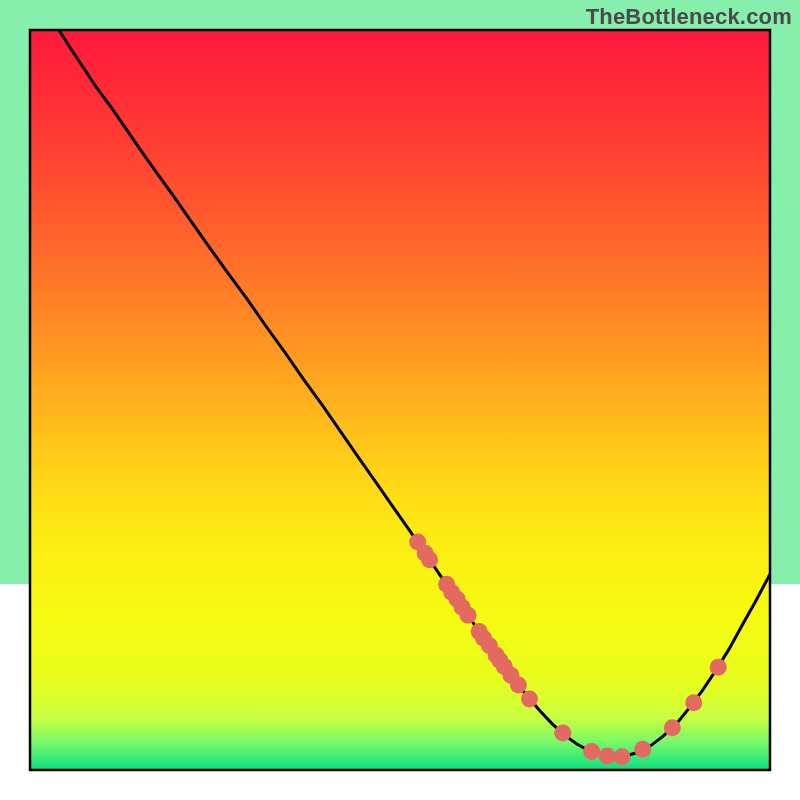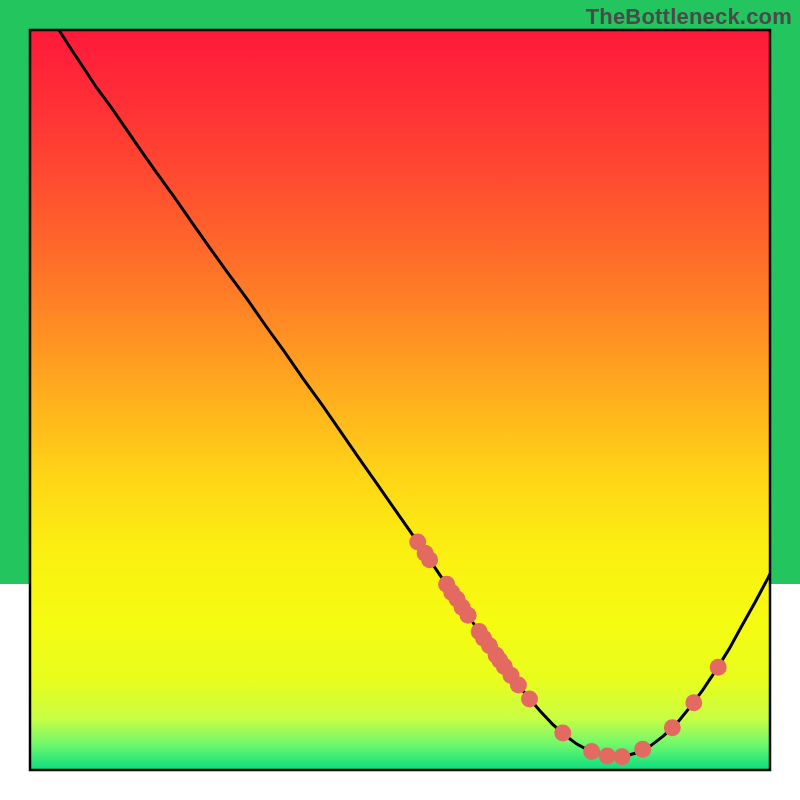--- a/index.html
+++ b/index.html
@@ -7,21 +7,21 @@
     padding: 0;
     width: 800px;
     height: 800px;
     overflow: hidden;
     font-family: Arial, Helvetica, sans-serif;
   }
   .container {
     position: relative;
     width: 800px;
     height: 584px;
-    background: #22c55e;
+    background: #86efac;
   }
   .watermark {
     position: absolute;
     top: 4px;
     right: 8px;
     font-size: 22px;
     font-weight: 600;
     color: #4a4a4a;
     letter-spacing: 0.2px;
   }

